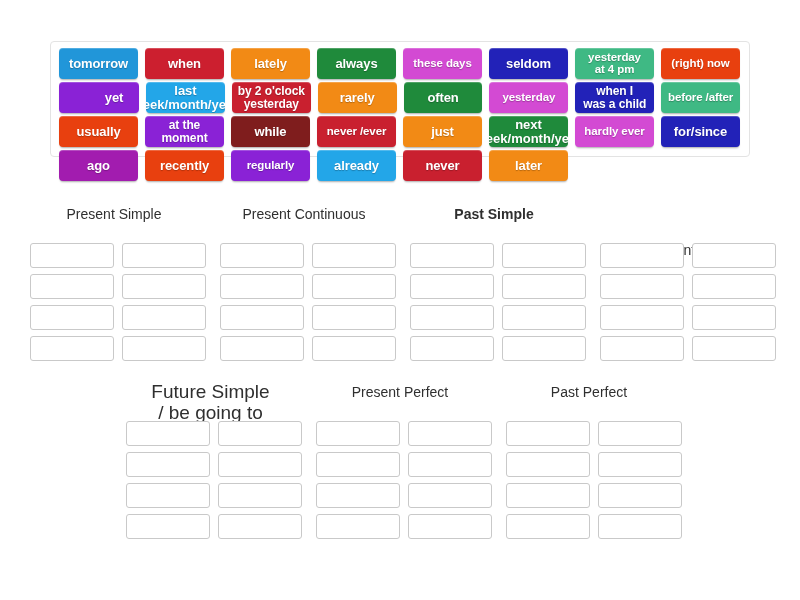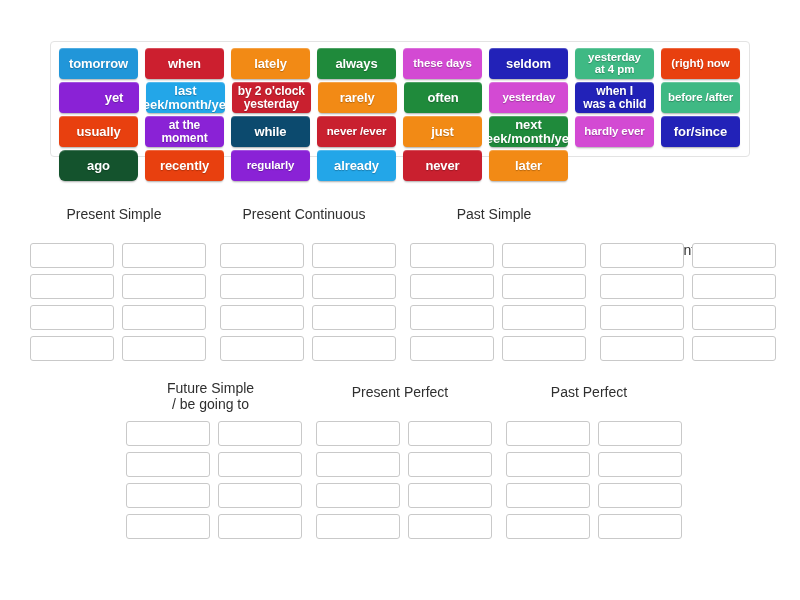--- a/index.html
+++ b/index.html
@@ -77,21 +77,21 @@
   .cat-title {
     position: absolute;
     color: #2f2f2f;
     font-size: 14px;
     font-weight: normal;
     text-align: center;
     line-height: 1.08;
     white-space: pre-line;
   }
   .cat-title.small {
-    font-size: 14px;
+    font-size: 19px;
     line-height: 1.12;
   }
 
   .slot-grid {
     position: absolute;
     display: grid;
     grid-template-columns: repeat(2, 84px);
     grid-auto-rows: 25px;
     column-gap: 8px;
     row-gap: 6px;
@@ -136,31 +136,31 @@
       <div class="tile md" style="background: rgb(211, 74, 211);">yesterday</div>
       <div class="tile xs" style="background: rgb(34, 34, 184);">when I
 was a child</div>
       <div class="tile md" style="background: rgb(63, 185, 132);">before /after</div>
     </div>
 
     <div class="tile-row">
       <div class="tile lg" style="background: rgb(232, 64, 15);">usually</div>
       <div class="tile xs" style="background: rgb(138, 34, 214);">at the
 moment</div>
-      <div class="tile lg" style="background: #0c4a6e;">while</div>
+      <div class="tile lg" style="background: #7f1d1d;">while</div>
       <div class="tile md" style="background: rgb(201, 32, 47);">never /ever</div>
       <div class="tile lg" style="background: rgb(242, 138, 21);">just</div>
       <div class="tile sm" style="background: rgb(31, 138, 59);">next
 (week/month/year)</div>
       <div class="tile md" style="background: rgb(211, 74, 211);">hardly ever</div>
       <div class="tile lg" style="background: rgb(34, 34, 184);">for/since</div>
     </div>
 
     <div class="tile-row">
-      <div class="tile lg" style="background: #14532d; border-radius: 6px;">ago</div>
+      <div class="tile lg" style="background: #a21caf;">ago</div>
       <div class="tile lg" style="background: rgb(232, 64, 15);">recently</div>
       <div class="tile md" style="background: rgb(138, 34, 214);">regularly</div>
       <div class="tile lg" style="background: rgb(35, 166, 232);">already</div>
       <div class="tile lg" style="background: rgb(201, 32, 47);">never</div>
       <div class="tile lg" style="background: rgb(242, 138, 21);">later</div>
       <div class="tile lg empty" style="background: transparent;"></div>
       <div class="tile lg empty" style="background: transparent;"></div>
     </div>
 
   </div>
@@ -182,21 +182,21 @@
     <div class="slot"></div>
     <div class="slot"></div>
     <div class="slot"></div>
     <div class="slot"></div>
     <div class="slot"></div>
     <div class="slot"></div>
     <div class="slot"></div>
     <div class="slot"></div>
   </div>
 
-  <div class="cat-title" style="left:413px; top:207px; width:162px;">Past Simple</div>
+  <div class="cat-title" style="left:413px; top:207px; width:162px;font-weight:bold;">Past Simple</div>
   <div class="slot-grid" style="left:410px; top:243px;">
     <div class="slot"></div>
     <div class="slot"></div>
     <div class="slot"></div>
     <div class="slot"></div>
     <div class="slot"></div>
     <div class="slot"></div>
     <div class="slot"></div>
     <div class="slot"></div>
   </div>

